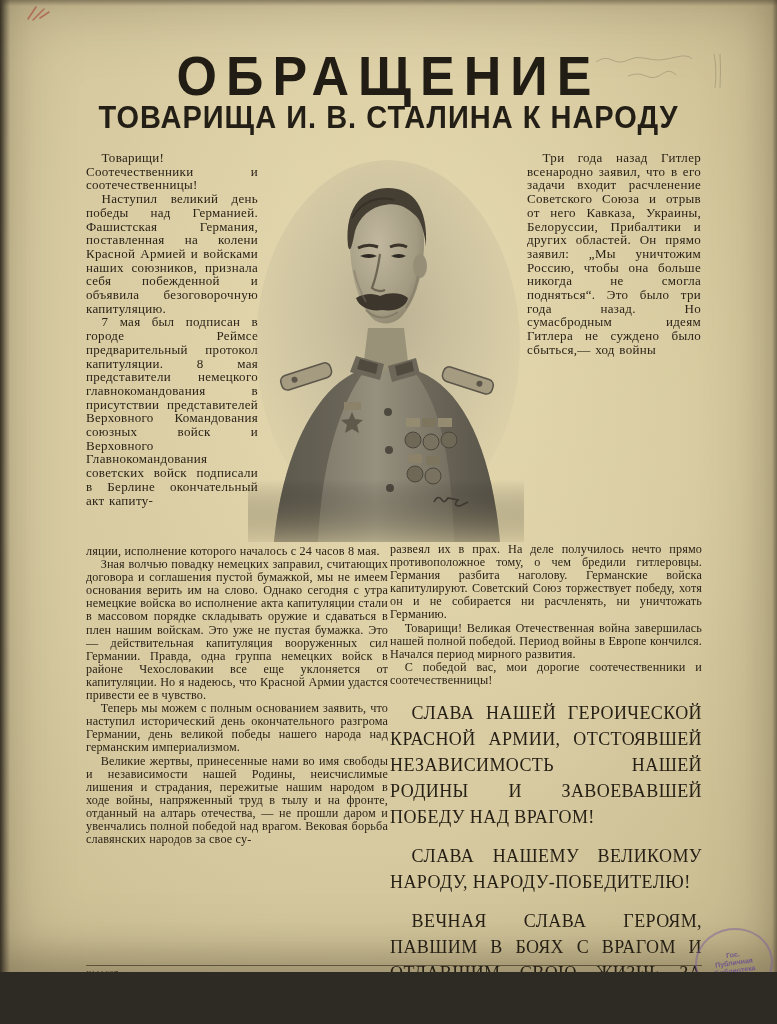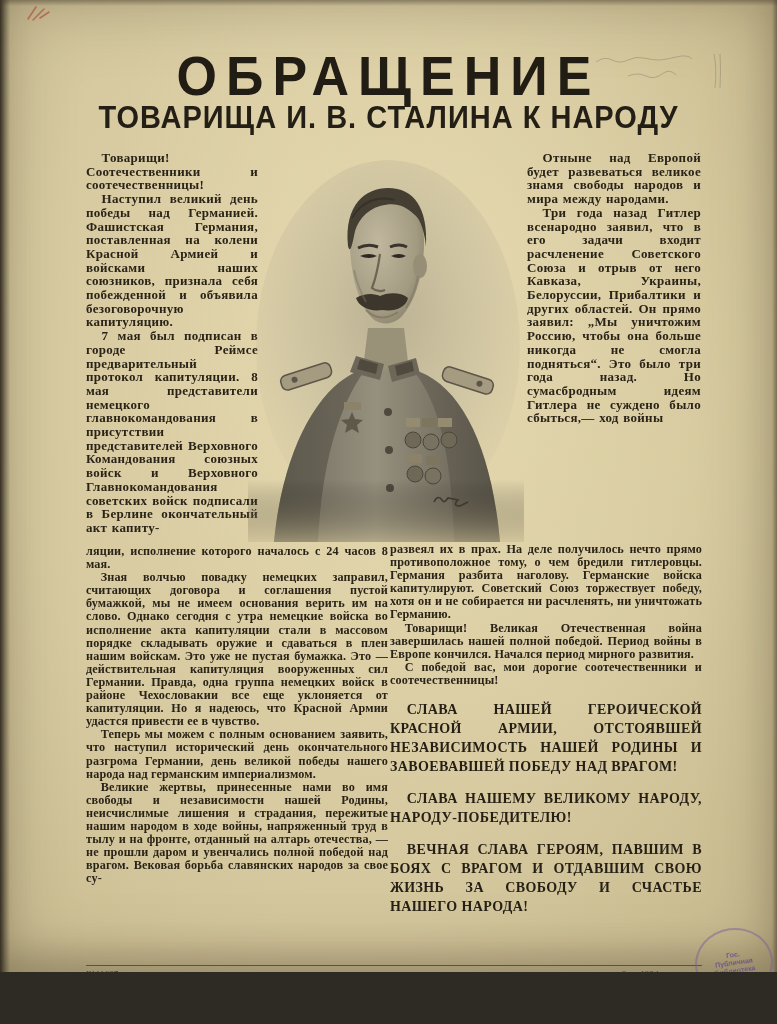--- a/index.html
+++ b/index.html
@@ -25,32 +25,32 @@
     font-size:52px;letter-spacing:9px;color:#211c14;
     transform:scaleY(1.05);
   }
   .subtitle{
     position:absolute;left:0;right:0;top:102px;text-align:center;
     font-family:"Liberation Sans", sans-serif;font-weight:bold;
     font-size:29px;letter-spacing:1px;color:#241f16;
     transform:scaleY(1.05);
   }
 
-  .col{position:absolute;color:#2a2318;text-align:justify;font-weight:700;}
+  .col{position:absolute;color:#2a2318;text-align:justify;font-weight:400;}
   .col p{margin:0;text-indent:1.2em;}
   .col p.cont{text-indent:0;}
   .col-narrow{font-size:13px;line-height:13.7px;letter-spacing:.3px;word-spacing:1px;}
   .col-wide{font-size:12.2px;line-height:13.1px;letter-spacing:.15px;}
   #col-left-top{left:86px;top:151px;width:172px;height:394px;}
   #col-right-top{left:527px;top:151px;width:174px;height:394px;}
   #col-left-bottom{left:86px;top:545px;width:302px;height:385px;}
   #col-right-bottom{left:390px;top:543px;width:312px;height:390px;}
 
   .slogan{
-    font-size:14px;line-height:19px;letter-spacing:.4px;
+    font-size:18px;line-height:26px;letter-spacing:.4px;
     margin-top:13px !important;text-indent:1.4em;color:#251f15;
   }
   .slogan:first-of-type{margin-top:16px !important;}
 
   .portrait{position:absolute;left:248px;top:150px;width:276px;height:392px;}
   .portrait svg{display:block;width:100%;height:100%;}
 
   .footer-issuer{
     position:absolute;left:86px;width:616px;top:950px;text-align:center;
     font-size:10px;font-weight:700;letter-spacing:1.6px;color:#342c1e;
@@ -192,21 +192,20 @@
       <circle cx="185" cy="326" r="8" fill="#7a7260" stroke="#4c473c" stroke-width="1"></circle>
       <path d="M96,244 l5,7 9,2 -6,6 1,9 -9,-4 Z" fill="#6a6454" opacity=".0"></path>
 
       <rect x="0" y="330" width="276" height="62" fill="url(#coatFade)"></rect>
 
       <path d="M186,352 q4,-8 8,-2 q2,4 6,-2 l10,2 q-6,6 2,6 l8,-4" stroke="#3e3930" stroke-width="1.6" fill="none"></path>
     </svg>
   </div>
 
   <div id="col-right-top" class="col col-narrow">
-    <p>Отныне над Европой будет развеваться великое знамя свободы народов и мира между народами.</p>
     <p>Три года назад Гитлер всенародно заявил, что в его задачи входит расчленение Советского Союза и отрыв от него Кавказа, Украины, Белоруссии, Прибалтики и других областей. Он прямо заявил: „Мы уничтожим Россию, чтобы она больше никогда не смогла подняться“. Это было три года назад. Но сумасбродным идеям Гитлера не суждено было сбыться,— ход войны</p>
   </div>
 
   <div id="col-left-bottom" class="col col-wide">
     <p class="cont">ляции, исполнение которого началось с 24 часов 8 мая.</p>
     <p>Зная волчью повадку немецких заправил, считающих договора и соглашения пустой бумажкой, мы не имеем основания верить им на слово. Однако сегодня с утра немецкие войска во исполнение акта капитуляции стали в массовом порядке складывать оружие и сдаваться в плен нашим войскам. Это уже не пустая бумажка. Это — действительная капитуляция вооруженных сил Германии. Правда, одна группа немецких войск в районе Чехословакии все еще уклоняется от капитуляции. Но я надеюсь, что Красной Армии удастся привести ее в чувство.</p>
     <p>Теперь мы можем с полным основанием заявить, что наступил исторический день окончательного разгрома Германии, день великой победы нашего народа над германским империализмом.</p>
     <p>Великие жертвы, принесенные нами во имя свободы и независимости нашей Родины, неисчислимые лишения и страдания, пережитые нашим народом в ходе войны, напряженный труд в тылу и на фронте, отданный на алтарь отечества, — не прошли даром и увенчались полной победой над врагом. Вековая борьба славянских народов за свое су-</p>
   </div>
 

